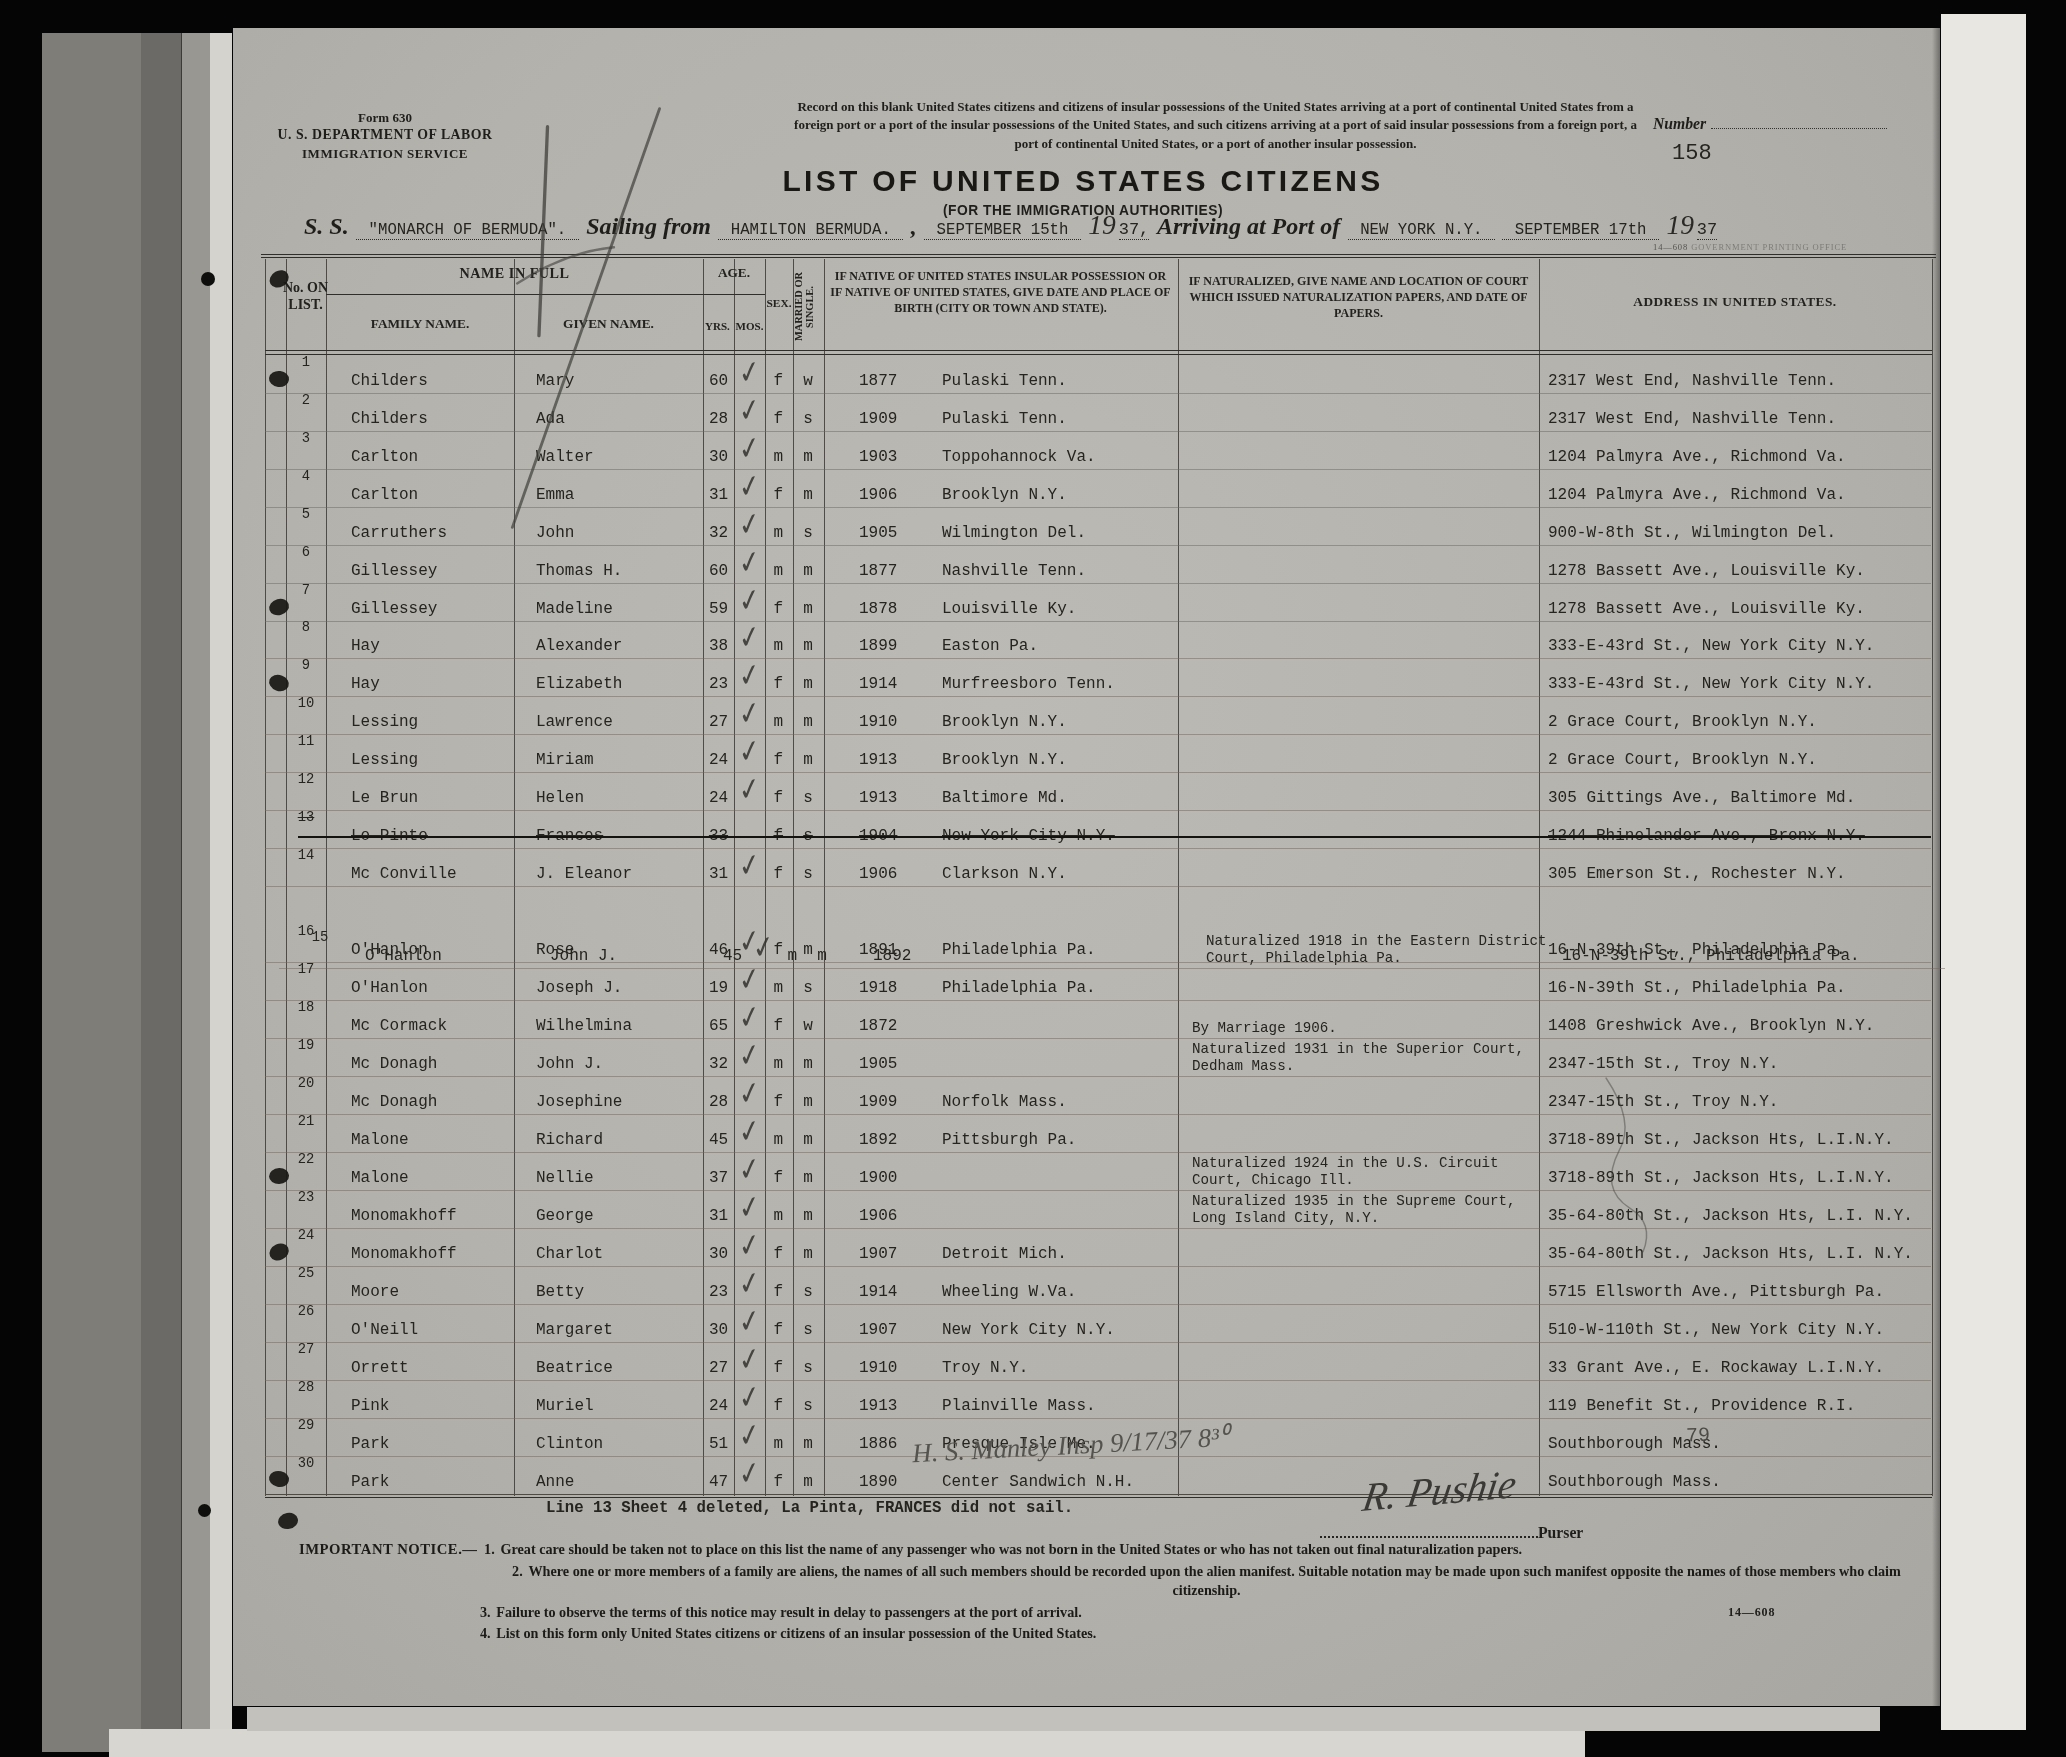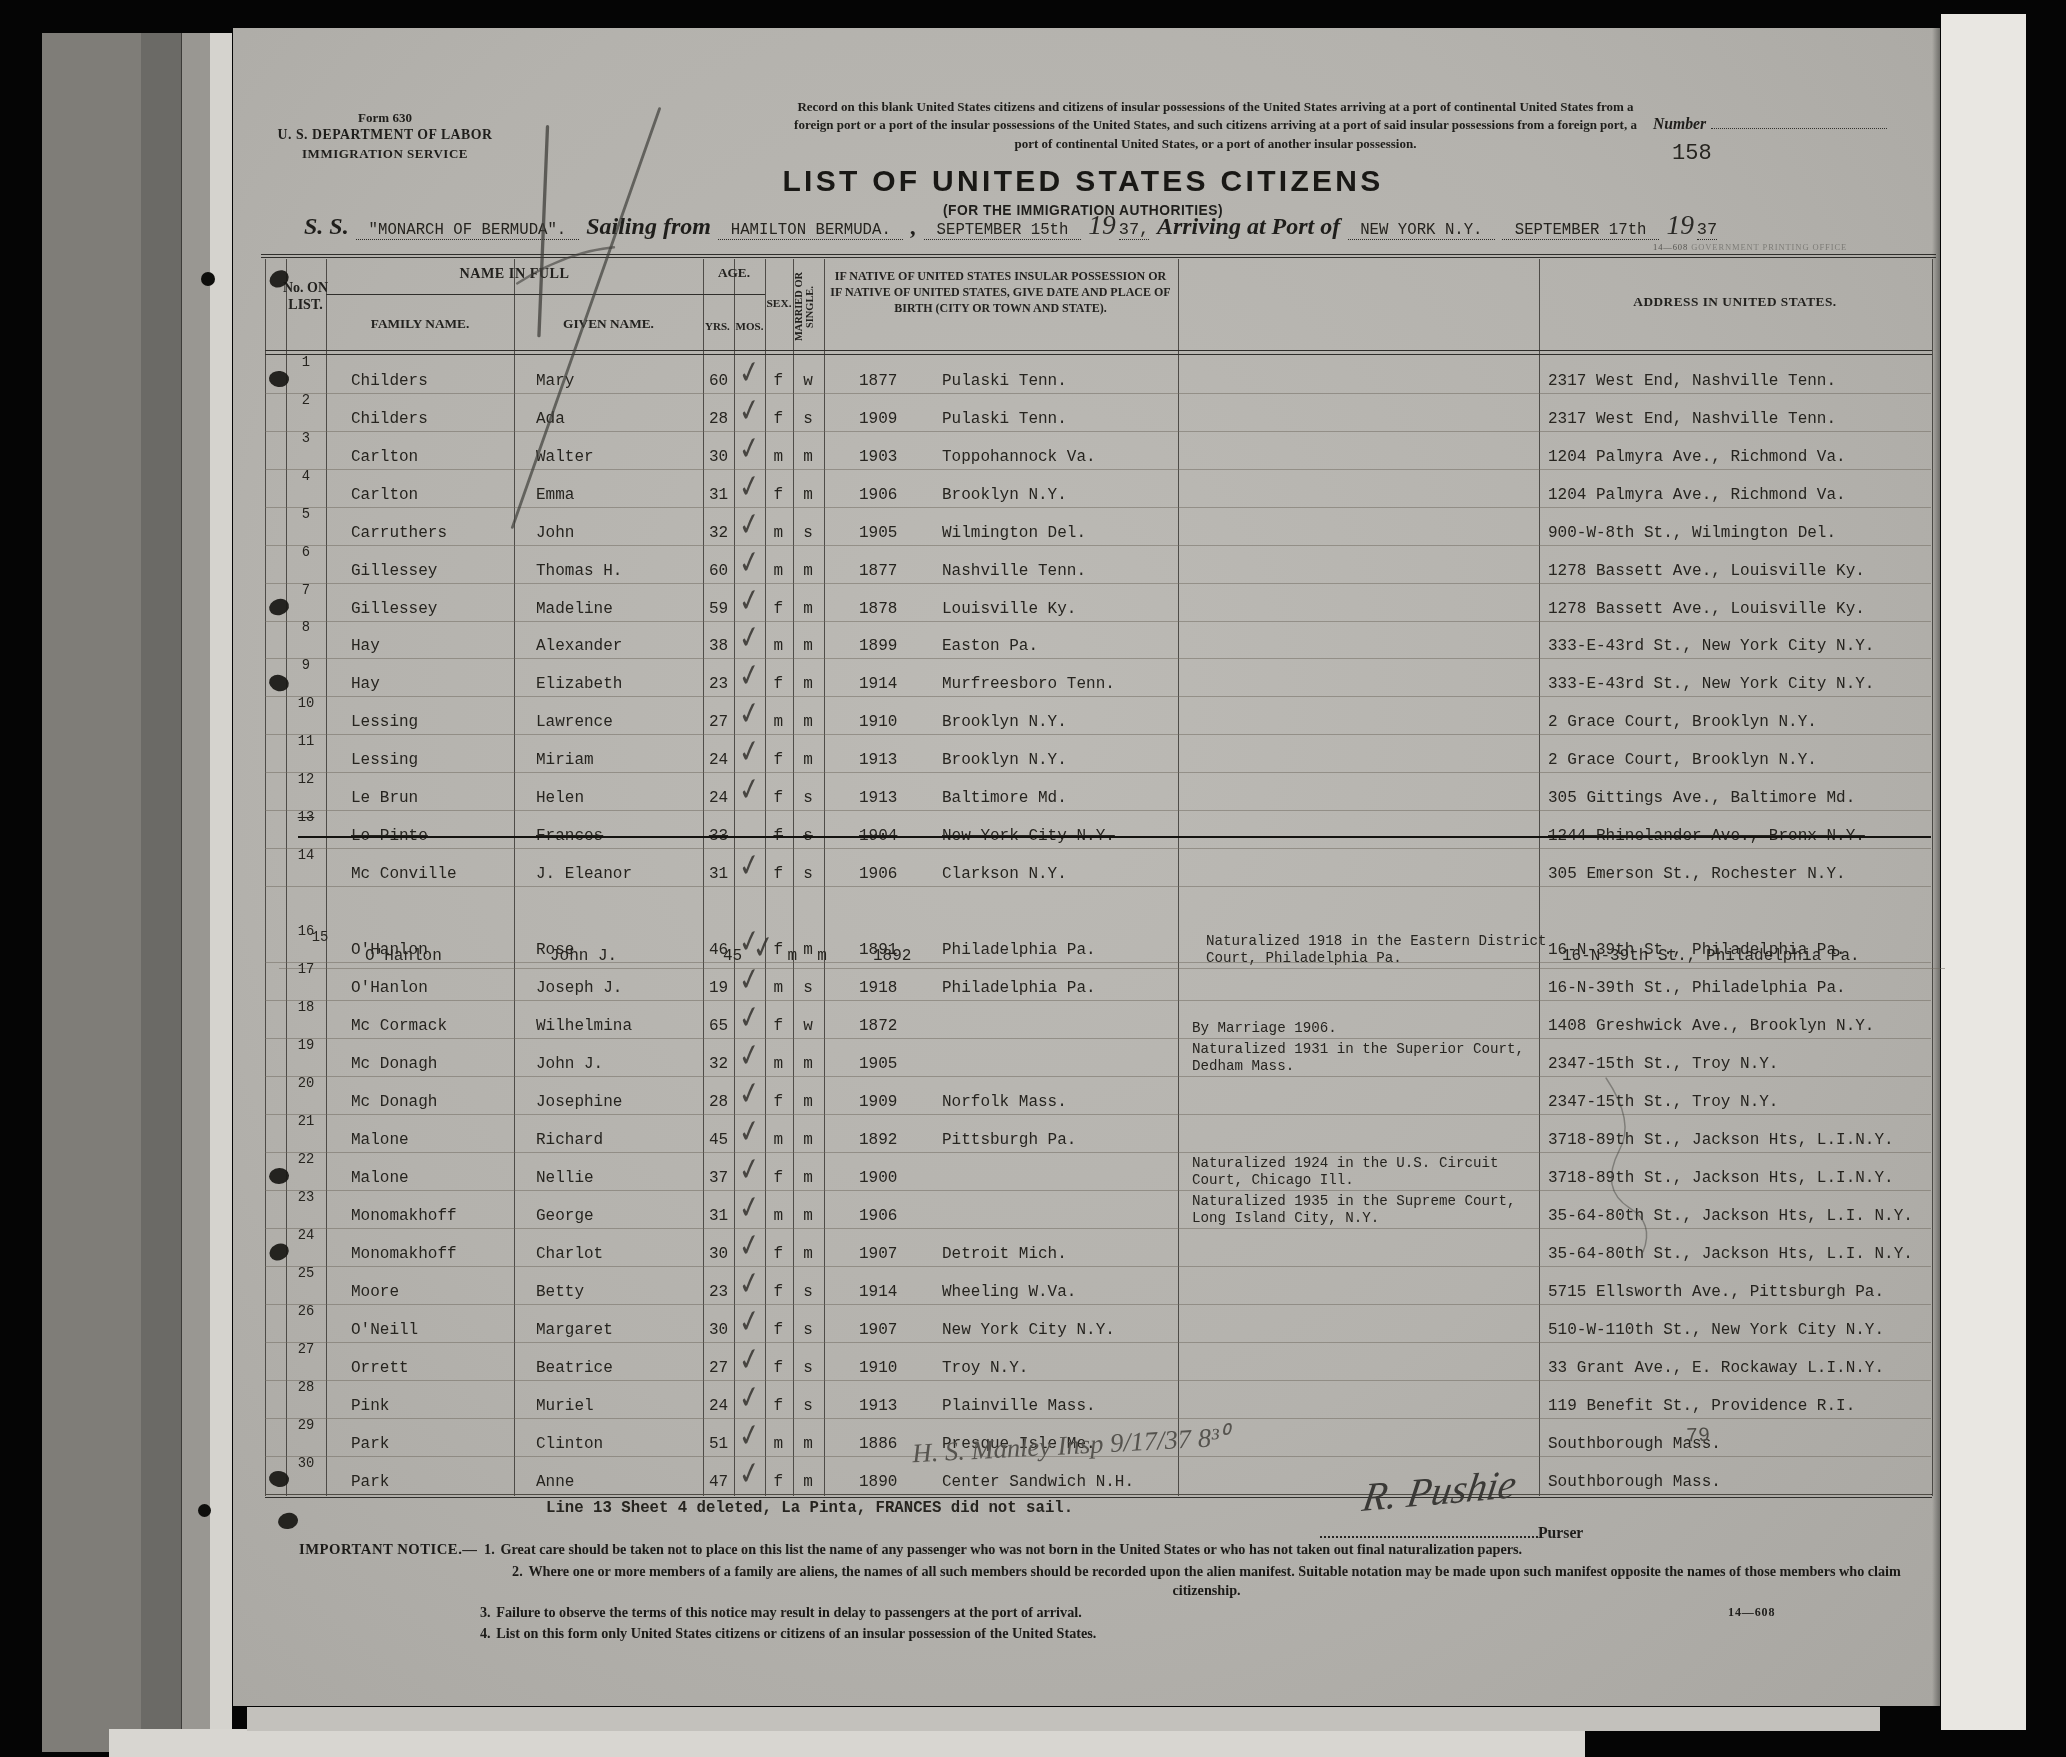--- a/index.html
+++ b/index.html
@@ -186,20 +186,21 @@
     <div class="hd" id="hd-no">No. ON LIST.</div>
     <div class="hd" id="hd-name">NAME IN FULL</div>
     <div class="hd" id="hd-age">AGE.</div>
     <div class="hd" id="hd-family">FAMILY NAME.</div>
     <div class="hd" id="hd-given">GIVEN NAME.</div>
     <div class="hd" id="hd-yrs">YRS.</div>
     <div class="hd" id="hd-mos">MOS.</div>
     <div class="hd" id="hd-sex">SEX.</div>
     <div class="hd" id="hd-married">MARRIED OR SINGLE.</div>
     <div class="hd" id="hd-birth">IF NATIVE OF UNITED STATES INSULAR POSSESSION OR IF NATIVE OF UNITED STATES, GIVE DATE AND PLACE OF BIRTH (CITY OR TOWN AND STATE).</div>
+    <div class="hd" id="hd-nat">IF NATURALIZED, GIVE NAME AND LOCATION OF COURT WHICH ISSUED NATURALIZATION PAPERS, AND DATE OF PAPERS.</div>
     <div class="hd" id="hd-addr">ADDRESS IN UNITED STATES.</div>
 
     <div id="rows">
         <div class="row" style="top: 327px;">
     <span class="no">1</span>
     <span class="c family">Childers</span>
     <span class="c given">Mary</span>
     <span class="c yrs">60</span>
     <span class="check">✓</span>
     <span class="c sex">f</span>

